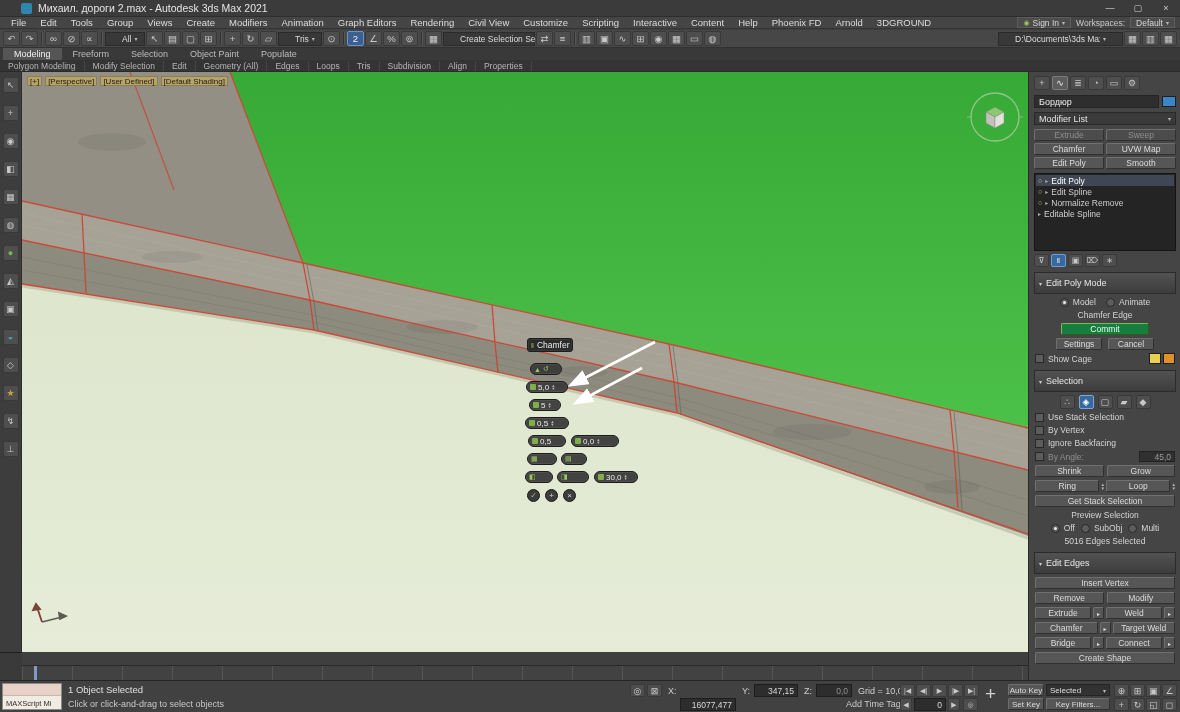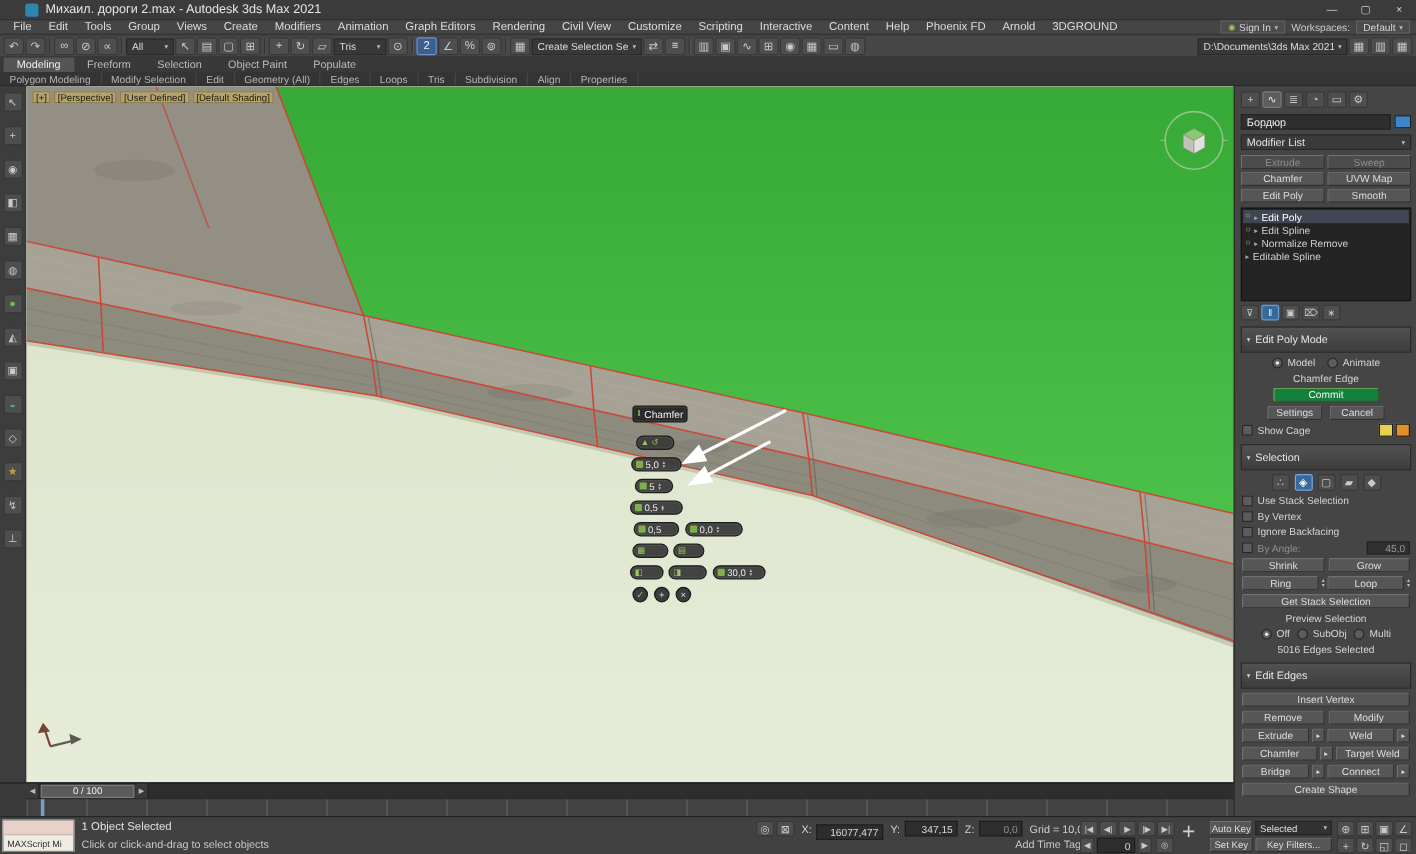--- a/index.html
+++ b/index.html
@@ -16,21 +16,21 @@
 .menubar{position:absolute;top:17px;left:0;right:0;height:12px;background:#454545;border-bottom:1px solid #343434;display:flex;align-items:center;padding-left:4px;font-size:9.5px}
 .mitem{padding:0 7px;color:#dcdcdc;white-space:nowrap}
 .menu-right{margin-left:auto;display:flex;align-items:center;gap:5px;padding-right:5px}
 .pillbox{display:flex;align-items:center;gap:3px;background:#4c4c4c;border:1px solid #5d5d5d;height:11px;padding:0 5px;font-size:8.5px;white-space:nowrap}
 .caret{font-size:6px;color:#b8b8b8}
 
 .toolbar{position:absolute;top:30px;left:0;right:0;height:18px;background:#474747;border-bottom:1px solid #323232;display:flex;align-items:center;gap:1px;padding:0 3px}
 .ti{width:17px;height:15px;font-size:9.5px}
 .ti.active{background:#3c5f92;border-color:#6a93c6;color:#eee}
 .tsep{width:1px;height:13px;background:#333;box-shadow:1px 0 0 #565656;margin:0 2px;flex:none}
-.tdrop{height:14px;background:#383838;border:1px solid #2b2b2b;display:flex;align-items:center;font-size:8.5px;padding:0 4px;gap:3px;color:#dcdcdc;white-space:nowrap;flex:none}
+.tdrop{height:14px;background:#383838;border:1px solid #2b2b2b;display:flex;align-items:center;font-size:8.5px;padding:0 16px;gap:3px;color:#dcdcdc;white-space:nowrap;flex:none}
 
 .rtabs{position:absolute;top:48px;left:0;right:0;height:12px;background:#393939;display:flex;align-items:stretch;padding-left:3px;font-size:9px}
 .rtab{padding:0 11px;display:flex;align-items:center;color:#bdbdbd;white-space:nowrap}
 .rtab.active{background:#555;color:#f0f0f0}
 .rsub{position:absolute;top:60px;left:0;right:0;height:12px;background:#343434;border-bottom:1px solid #2a2a2a;display:flex;align-items:center;font-size:8.5px;color:#b5b5b5}
 .rpanel{padding:0 8px;border-right:1px solid #454545;white-space:nowrap}
 
 .lefttb{position:absolute;left:0;top:72px;width:22px;height:580px;background:#3d3d3d;border-right:1px solid #2e2e2e;display:flex;flex-direction:column;align-items:center;gap:12px;padding-top:5px}
 .lti{width:16px;height:16px;font-size:9px}
 .c-green{color:#6fbf4a}.c-teal{color:#4aa8b8}.c-gold{color:#c8a23f}
@@ -395,25 +395,20 @@
             <span>▴</span>
             <span>▾</span>
           </span>
       </div>
       <div class="cround" style="left:505px;top:417px;color:#9ec45f">✓</div>
       <div class="cround" style="left:523px;top:417px">+</div>
       <div class="cround" style="left:541px;top:417px">×</div>
     </div>
   </div>
 
-  <div class="timeline">
-    <span class="tlbtn">◀</span>
-    <span class="tlhandle">0 / 100</span>
-    <span class="tlbtn">▶</span>
-  </div>
   <div class="trackbar">
     <span class="framemark"></span>
   </div>
   <div class="corner"></div>
 
   <div class="panel">
     <div class="ptabs">
       <span class="ic ptab">+</span>
       <span class="ic ptab active">∿</span>
       <span class="ic ptab">≣</span>
@@ -611,21 +606,21 @@
       <div class="mstop"></div>
       <span class="mstext">MAXScript Mi</span>
     </div>
     <span class="stext" style="left:68px;top:3px">1 Object Selected</span>
     <span class="sprompt" style="left:68px;top:18px">Click or click-and-drag to select objects</span>
 
     <span class="ic navi" style="left:630px;top:3px">◎</span>
     <span class="ic navi" style="left:647px;top:3px">⊠</span>
 
     <span class="slabel" style="left:668px;top:5px">X:</span>
-    <span class="svbox" style="left:680px;top:6px;width:56px">16077,477</span>
+    <span class="svbox" style="left:680px;top:17px;width:56px">16077,477</span>
     <span class="slabel" style="left:742px;top:5px">Y:</span>
     <span class="svbox" style="left:754px;top:3px;width:44px">347,15</span>
     <span class="slabel" style="left:804px;top:5px">Z:</span>
     <span class="svbox dimtx" style="left:816px;top:3px;width:36px;color:#909090">0,0</span>
     <span class="slabel" style="left:858px;top:5px">Grid = 10,0</span>
     <span class="sprompt" style="left:846px;top:18px">Add Time Tag</span>
 
     <span class="ic pbtn" style="left:900px;top:3px">|◀</span>
     <span class="ic pbtn" style="left:916px;top:3px">◀|</span>
     <span class="ic pbtn" style="left:932px;top:3px">▶</span>

